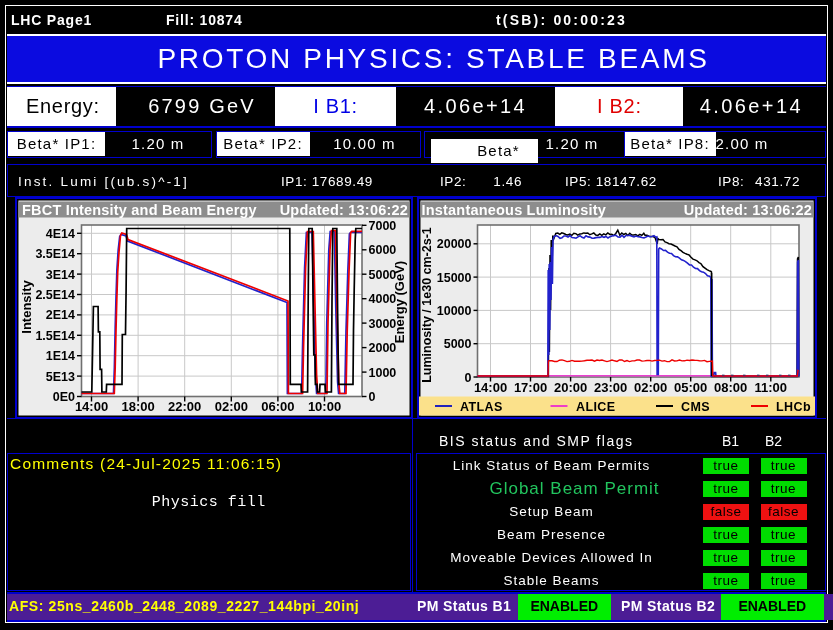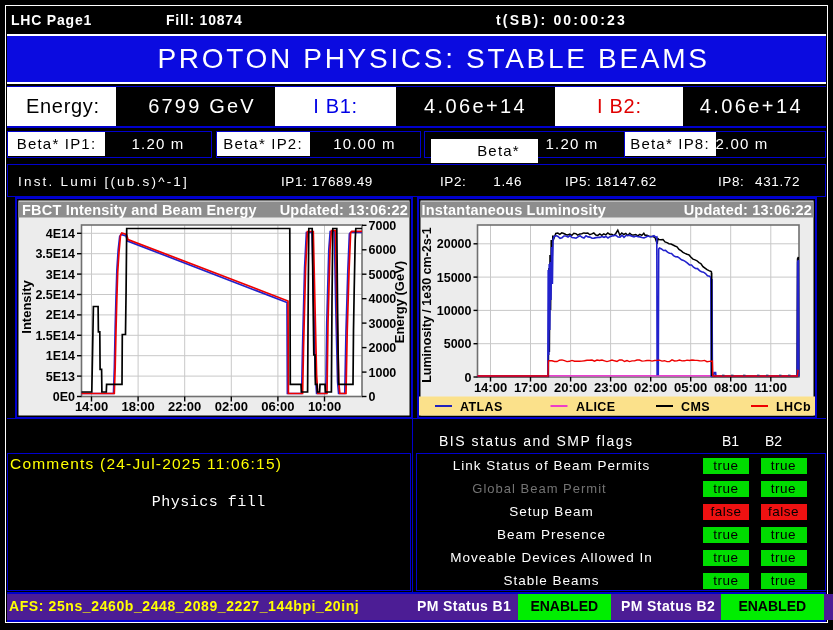--- a/index.html
+++ b/index.html
@@ -223,21 +223,21 @@
 <div class="abs" style="left:7px;top:452.5px;width:403.5px;height:138.5px;border:1.5px solid #0000cd;background:#000;">
   <span class="abs" style="left:2px;top:1px;color:#ffff00;font-size:15.5px;letter-spacing:1.2px;">Comments (24-Jul-2025 11:06:15)</span>
   <span class="abs" style="left:0;top:40px;width:100%;text-align:center;color:#fff;font-size:15px;letter-spacing:0.5px;font-family:Liberation Mono, monospace;">Physics fill</span>
 </div>
 
 <div class="abs" style="left:415.5px;top:452.5px;width:410px;height:138.5px;border:1.5px solid #0000cd;background:#000;color:#fff;font-size:13.5px;">
 </div>
 <div class="abs" style="left:415px;top:457.5px;width:273px;height:16px;color:#fff;font-size:13.5px;letter-spacing:1.0px;text-align:center;line-height:16px;">Link Status of Beam Permits</div>
 <div class="abs" style="left:703px;top:457.5px;width:46px;height:16px;background:#00dd00;color:#000;font-size:13.5px;letter-spacing:0.5px;text-align:center;line-height:16px;">true</div>
 <div class="abs" style="left:760.5px;top:457.5px;width:46px;height:16px;background:#00dd00;color:#000;font-size:13.5px;letter-spacing:0.5px;text-align:center;line-height:16px;">true</div>
-<div class="abs" style="left:403px;top:480.6px;width:273px;height:16px;color:#737373;font-size:13px;letter-spacing:1.0px;text-align:center;line-height:16px;">Global Beam Permit</div>
+<div class="abs" style="left:438px;top:480.6px;width:273px;height:16px;color:#22c55e;font-size:17px;letter-spacing:1.0px;text-align:center;line-height:16px;">Global Beam Permit</div>
 <div class="abs" style="left:703px;top:480.6px;width:46px;height:16px;background:#00dd00;color:#000;font-size:13.5px;letter-spacing:0.5px;text-align:center;line-height:16px;">true</div>
 <div class="abs" style="left:760.5px;top:480.6px;width:46px;height:16px;background:#00dd00;color:#000;font-size:13.5px;letter-spacing:0.5px;text-align:center;line-height:16px;">true</div>
 <div class="abs" style="left:415px;top:503.70000000000005px;width:273px;height:16px;color:#fff;font-size:13.5px;letter-spacing:1.0px;text-align:center;line-height:16px;">Setup Beam</div>
 <div class="abs" style="left:703px;top:503.70000000000005px;width:46px;height:16px;background:#ee1111;color:#000;font-size:13.5px;letter-spacing:0.5px;text-align:center;line-height:16px;">false</div>
 <div class="abs" style="left:760.5px;top:503.70000000000005px;width:46px;height:16px;background:#ee1111;color:#000;font-size:13.5px;letter-spacing:0.5px;text-align:center;line-height:16px;">false</div>
 <div class="abs" style="left:415px;top:526.8000000000001px;width:273px;height:16px;color:#fff;font-size:13.5px;letter-spacing:1.0px;text-align:center;line-height:16px;">Beam Presence</div>
 <div class="abs" style="left:703px;top:526.8000000000001px;width:46px;height:16px;background:#00dd00;color:#000;font-size:13.5px;letter-spacing:0.5px;text-align:center;line-height:16px;">true</div>
 <div class="abs" style="left:760.5px;top:526.8000000000001px;width:46px;height:16px;background:#00dd00;color:#000;font-size:13.5px;letter-spacing:0.5px;text-align:center;line-height:16px;">true</div>
 <div class="abs" style="left:415px;top:549.9000000000001px;width:273px;height:16px;color:#fff;font-size:13.5px;letter-spacing:1.0px;text-align:center;line-height:16px;">Moveable Devices Allowed In</div>
 <div class="abs" style="left:703px;top:549.9000000000001px;width:46px;height:16px;background:#00dd00;color:#000;font-size:13.5px;letter-spacing:0.5px;text-align:center;line-height:16px;">true</div>

